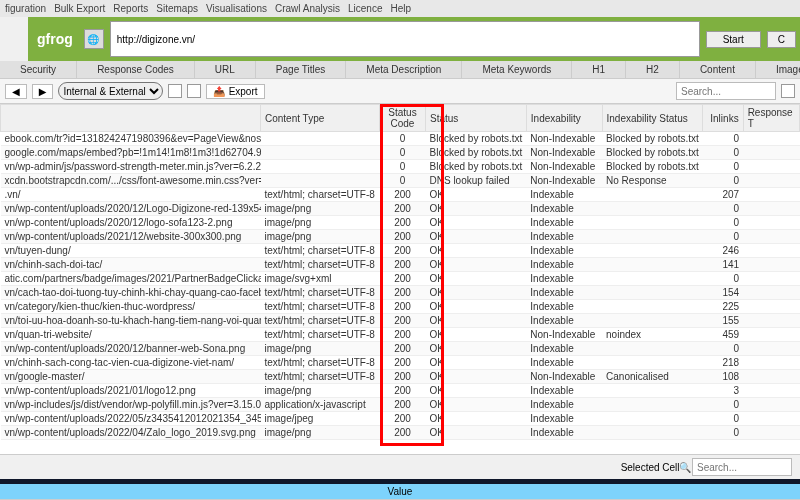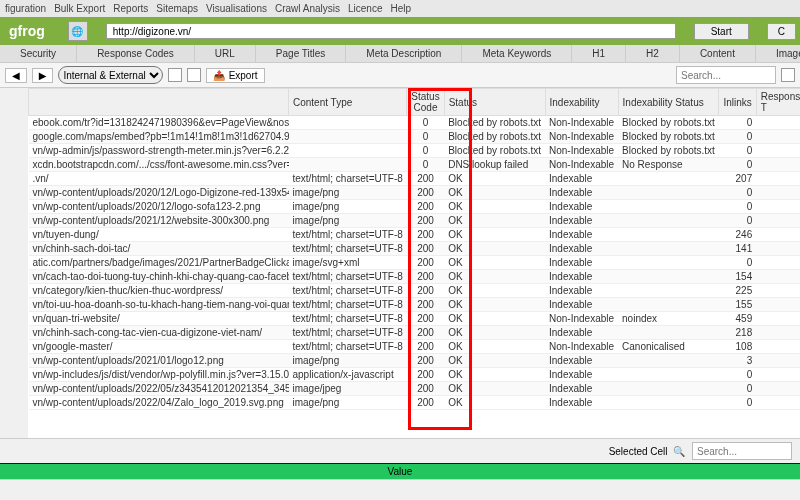--- a/index.html
+++ b/index.html
@@ -1,48 +1,48 @@
 <!DOCTYPE html>
 <html><head>
 <meta charset="utf-8">
 <style>
 * { margin: 0; padding: 0; box-sizing: border-box; font-family: Arial, sans-serif; font-size: 10px; }
 body { background: #f0f0f0; width: 800px; height: 500px; overflow: hidden; }
 .menubar { background: #e8e8e8; padding: 3px 5px; display: flex; gap: 8px; color: #444; }
 .menubar span { cursor: pointer; }
-.urlbar { background: #7fb040; padding: 4px; display: flex; align-items: center; gap: 18px; }
+.urlbar { background: #7fb040; padding: 4px; display: flex; align-items: center; gap: 6px; margin-left: 28px; }
 .logo { color: #fff; font-weight: bold; font-size: 14px; padding: 0 5px; }
 .nav-btn { background: #ddd; border: 1px solid #999; width: 20px; height: 20px; display: flex; align-items: center; justify-content: center; cursor: pointer; }
-.url-input { flex: 1; height: 16px; padding: 0 6px; border: 1px solid #999; background: #fff; }
+.url-input { flex: 1; height: 36px; padding: 0 6px; border: 1px solid #999; background: #fff; }
 .start-btn { padding: 2px 16px; background: #eee; border: 1px solid #999; cursor: pointer; }
 .clear-btn { padding: 2px 10px; background: #eee; border: 1px solid #999; cursor: pointer; }
 .tabbar { background: #e8e8e8; border-bottom: 1px solid #ccc; display: flex; overflow: hidden; }
 .tab { padding: 3px 20px; border-right: 1px solid #ccc; background: #e0e0e0; cursor: pointer; white-space: nowrap; color: #333; }
 .toolbar { background: #f5f5f5; padding: 3px 5px; display: flex; align-items: center; gap: 5px; border-bottom: 1px solid #ccc; }
 .toolbar select { height: 18px; font-size: 10px; border-radius: 9px; }
 .toolbar-btn { padding: 1px 6px; border: 1px solid #bbb; background: #fff; cursor: pointer; }
 .toolbar-search { margin-left: auto; width: 100px; height: 18px; border: 1px solid #bbb; padding: 0 4px; }
-.table-wrap { height: 350px; overflow: auto; background: #fff; position: relative; margin-left: 28px; }
+.table-wrap { height: 350px; overflow: auto; background: #fff; position: relative; }
 table { border-collapse: collapse; width: 100%; }
 th { background: #f0f0f0; border: 1px solid #ddd; padding: 2px 4px; text-align: left; font-weight: normal; color: #333; position: sticky; top: 0; }
 td { border-bottom: 1px solid #eee; padding: 1px 4px; white-space: nowrap; color: #333; }
 tr:nth-child(even) td { background: #fafafa; }
 .col-addr { width: 260px; max-width: 260px; overflow: hidden; }
 .col-ct { width: 120px; }
 .col-sc { width: 60px; text-align: center; }
 .col-st { width: 100px; }
 .col-idx { width: 80px; }
 .col-ids { width: 100px; }
 .col-in { width: 45px; text-align: right; }
 .col-rt { width: 60px; }
 .highlight-box { position: absolute; border: 3px solid red; top: 0; left: 380px; width: 64px; height: 342px; pointer-events: none; }
 .bottom { background: #f0f0f0; border-top: 1px solid #ccc; }
-.bottom-top { text-align: right; padding: 3px 8px; display: flex; align-items: center; justify-content: flex-end; gap: 6px; }
+.bottom-top { text-align: right; padding: 3px 8px; display: flex; align-items: center; justify-content: flex-end; }
 .bottom-search { width: 100px; height: 18px; border: 1px solid #bbb; padding: 0 4px; }
-.bottom-hdr { background: #22c55e; border-top: 1px solid #0f172a; border-bottom: 1px solid #ccc; padding: 2px 8px; text-align: center; }
+.bottom-hdr { background: #7dd3fc; border-top: 5px solid #0f172a; border-bottom: 1px solid #ccc; padding: 2px 8px; text-align: center; }
 .icon-sq { width: 14px; height: 14px; border: 1px solid #999; background: #fff; display: inline-block; }
 </style>
 </head>
 <body>
 
 <div class="menubar" id="menubar">
     <span>figuration</span>
     <span>Bulk Export</span>
     <span>Reports</span>
     <span>Sitemaps</span>
@@ -248,20 +248,30 @@
           <td class="col-addr">vn/quan-tri-website/</td>
           <td class="col-ct">text/html; charset=UTF-8</td>
           <td class="col-sc">200</td>
           <td class="col-st">OK</td>
           <td class="col-idx">Non-Indexable</td>
           <td class="col-ids">noindex</td>
           <td class="col-in">459</td>
           <td class="col-rt"></td>
         </tr>
         <tr>
+          <td class="col-addr">vn/wp-content/uploads/2020/12/banner-web-Sona.png</td>
+          <td class="col-ct">image/png</td>
+          <td class="col-sc">200</td>
+          <td class="col-st">OK</td>
+          <td class="col-idx">Indexable</td>
+          <td class="col-ids"></td>
+          <td class="col-in">0</td>
+          <td class="col-rt"></td>
+        </tr>
+        <tr>
           <td class="col-addr">vn/chinh-sach-cong-tac-vien-cua-digizone-viet-nam/</td>
           <td class="col-ct">text/html; charset=UTF-8</td>
           <td class="col-sc">200</td>
           <td class="col-st">OK</td>
           <td class="col-idx">Indexable</td>
           <td class="col-ids"></td>
           <td class="col-in">218</td>
           <td class="col-rt"></td>
         </tr>
         <tr>

